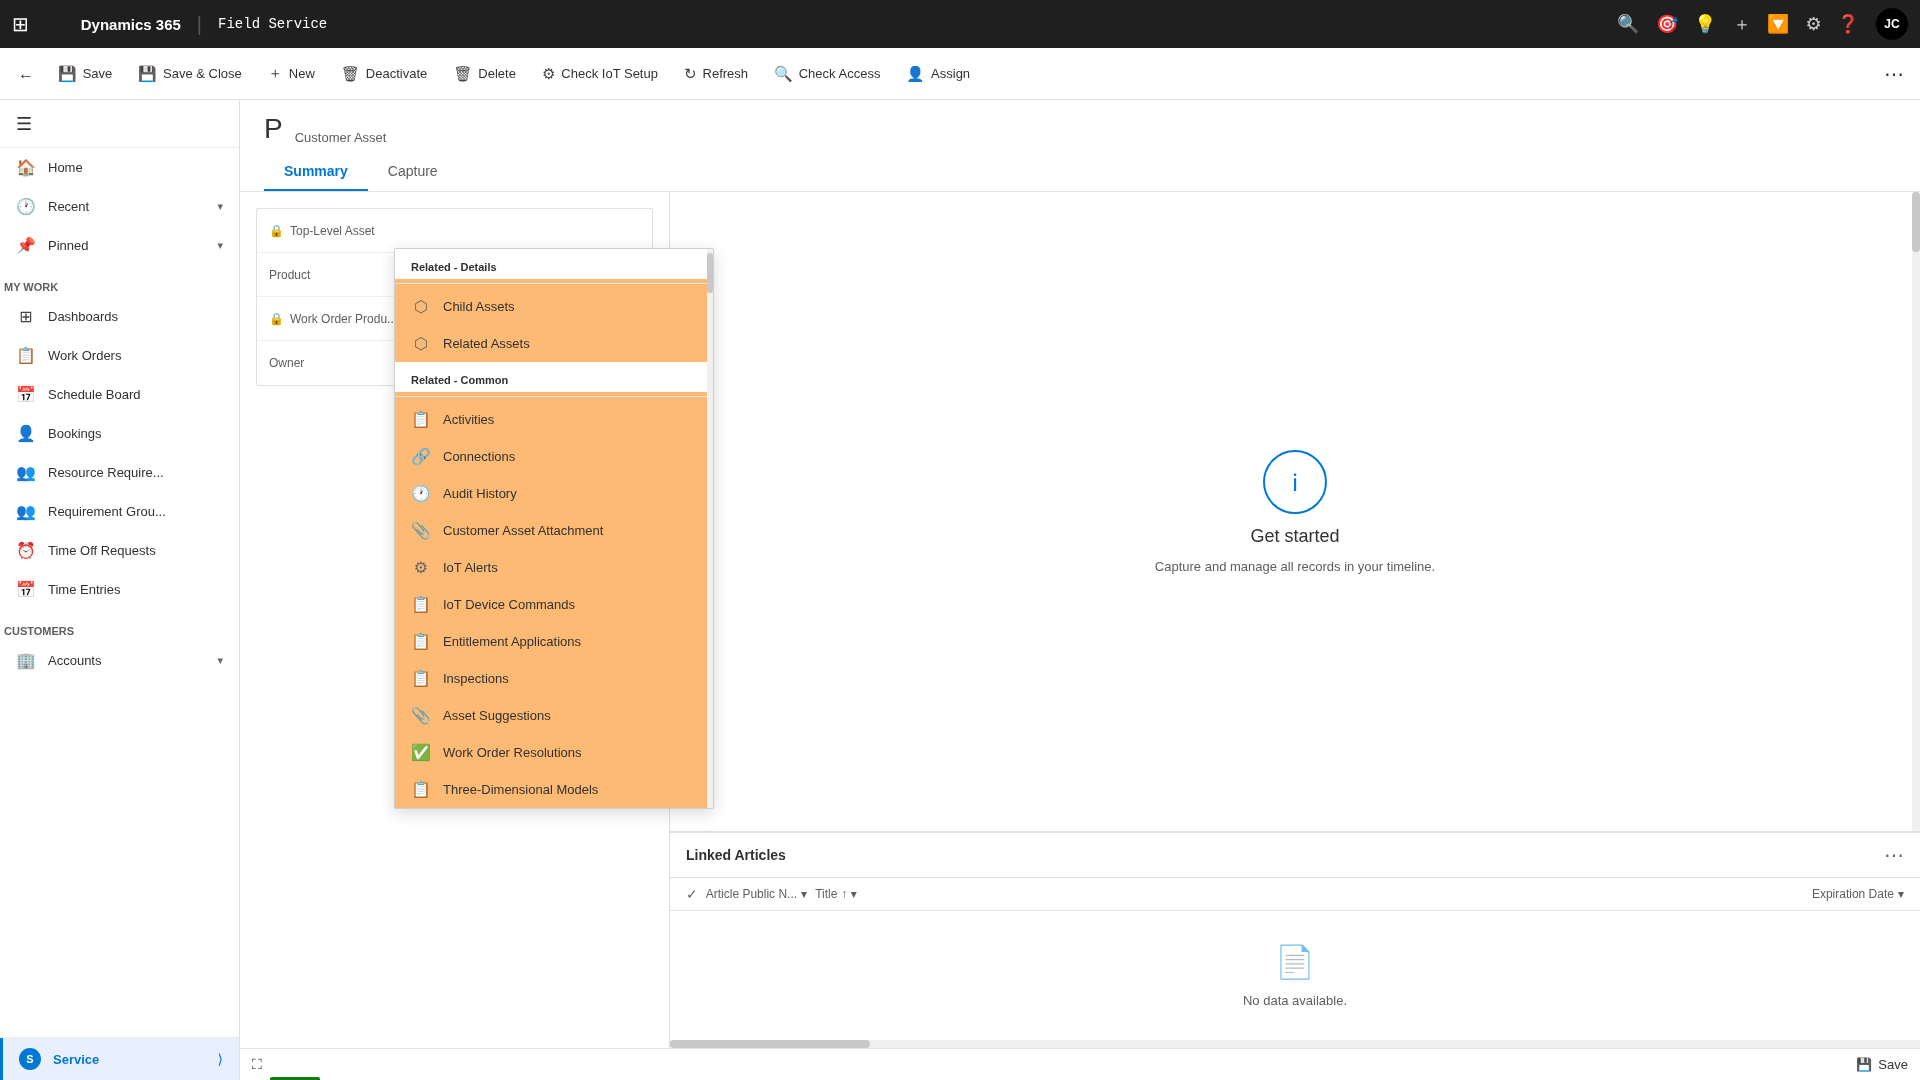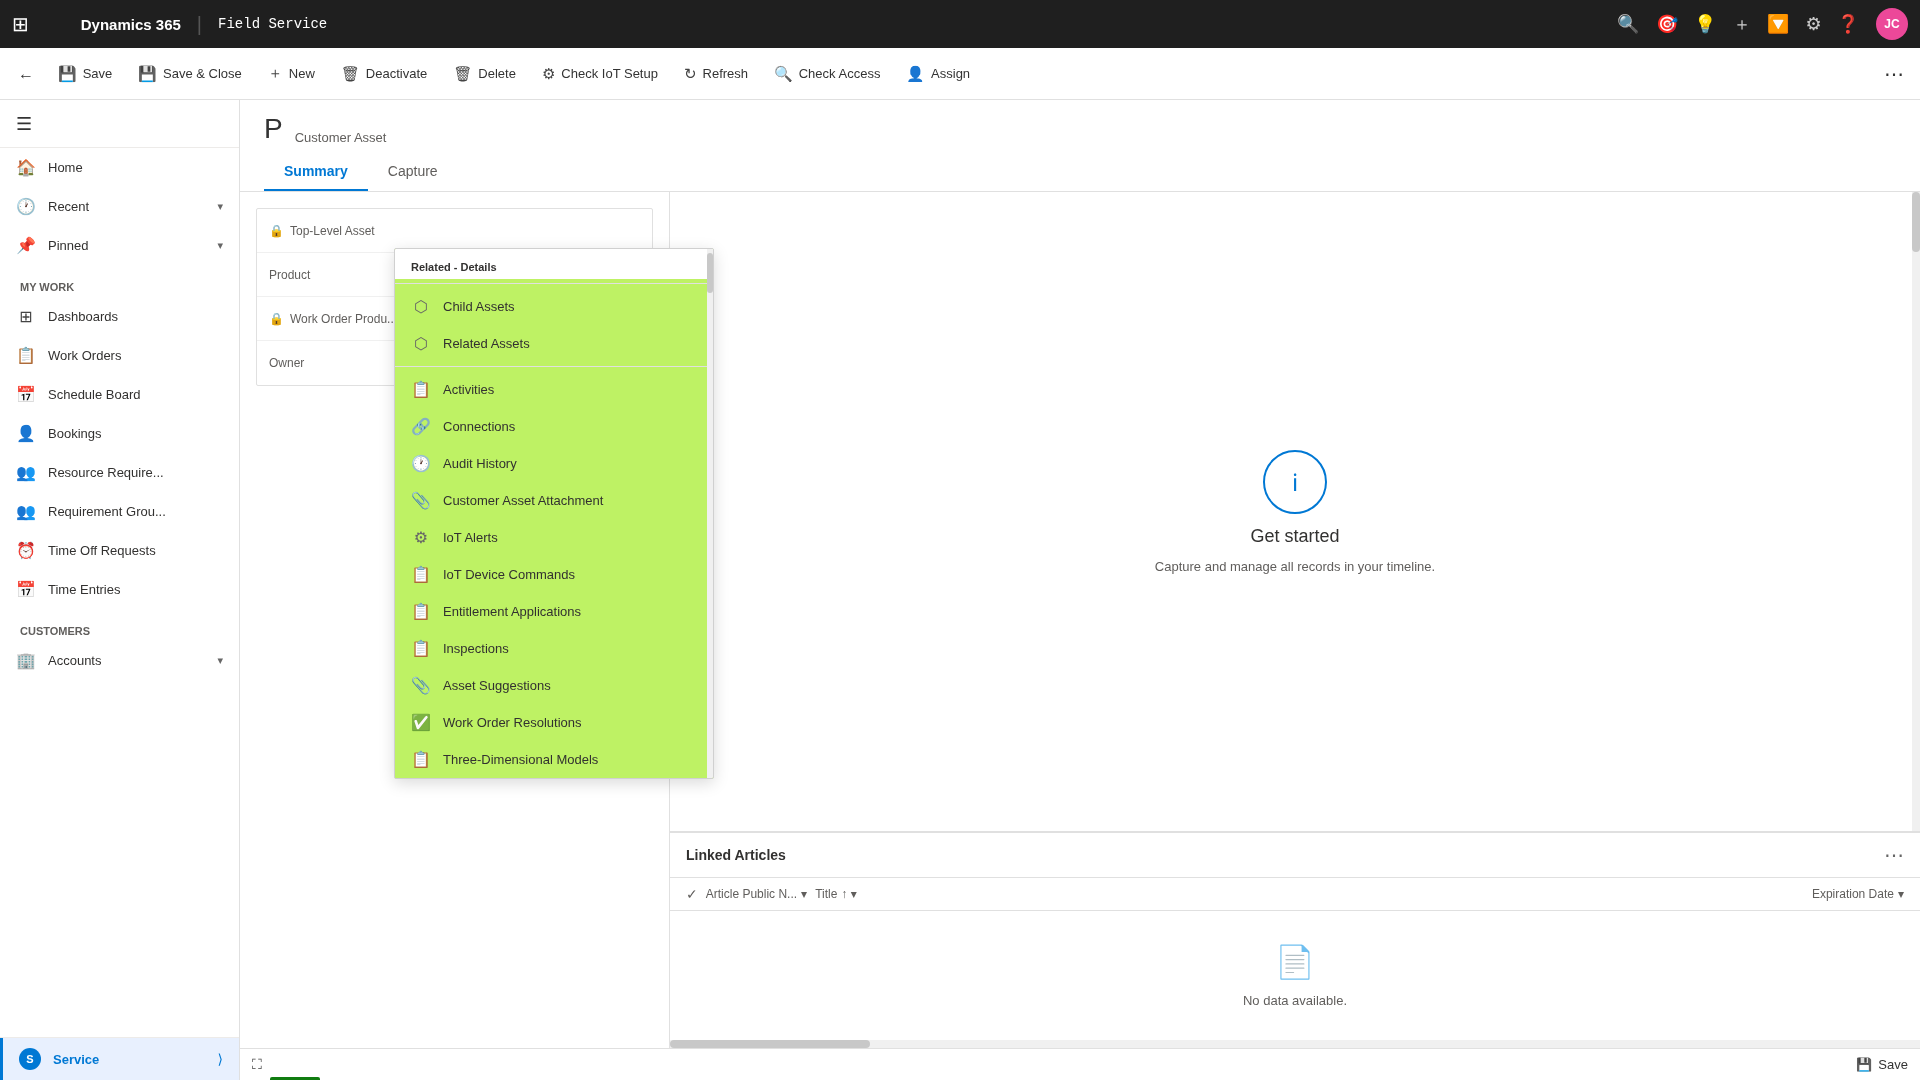--- a/index.html
+++ b/index.html
@@ -43,21 +43,21 @@
       align-items: center;
       gap: 16px;
     }
     .topbar-icon {
       color: #ccc;
       font-size: 18px;
       cursor: pointer;
     }
     .topbar-avatar {
       width: 32px; height: 32px;
-      background: #ec4899;
+      background: #000000;
       border-radius: 50%;
       display: flex; align-items: center; justify-content: center;
       color: #fff; font-size: 12px; font-weight: 600;
       cursor: pointer;
     }
 
     
     .commandbar {
       background: #fff;
       height: 52px;
@@ -135,21 +135,21 @@
       font-size: 13px;
       color: #323130;
     }
     .sidebar-item .si-icon { font-size: 16px; color: #444; width: 20px; text-align: center; }
     .sidebar-item .si-label { flex: 1; }
     .sidebar-item .si-chevron { font-size: 11px; color: #666; }
     .sidebar-section {
       font-size: 11px;
       font-weight: 600;
       color: #605e5c;
-      padding: 16px 20px 4px;
+      padding: 16px 4px 4px;
       text-transform: uppercase;
     }
     .sidebar-bottom {
       margin-top: auto;
       border-top: 1px solid #edebe9;
     }
     .sidebar-bottom-item {
       display: flex;
       align-items: center;
       gap: 12px;
@@ -395,21 +395,21 @@
       color: #333;
       cursor: pointer;
     }
 
     
     .dropdown-overlay {
       position: absolute;
       top: 52px; 
       left: 155px;
       width: 320px;
-      background: #bef264;
+      background: #fdba74;
       border: 1px solid #d0d0d0;
       box-shadow: 0 4px 16px rgba(0,0,0,0.15);
       z-index: 100;
       border-radius: 2px;
       overflow: hidden;
     }
     .dropdown-scroll-area {
       max-height: 620px;
       overflow-y: auto;
     }
@@ -725,20 +725,21 @@
 
           <div class="dropdown-item">
             <span class="dropdown-item-icon">⬡</span>
             <span>Child Assets</span>
           </div>
           <div class="dropdown-item">
             <span class="dropdown-item-icon">⬡</span>
             <span>Related Assets</span>
           </div>
 
+          <div class="dropdown-section-label">Related - Common</div>
           <div class="dropdown-separator"></div>
 
           <div class="dropdown-item">
             <span class="dropdown-item-icon">📋</span>
             <span>Activities</span>
           </div>
           <div class="dropdown-item">
             <span class="dropdown-item-icon">🔗</span>
             <span>Connections</span>
           </div>

